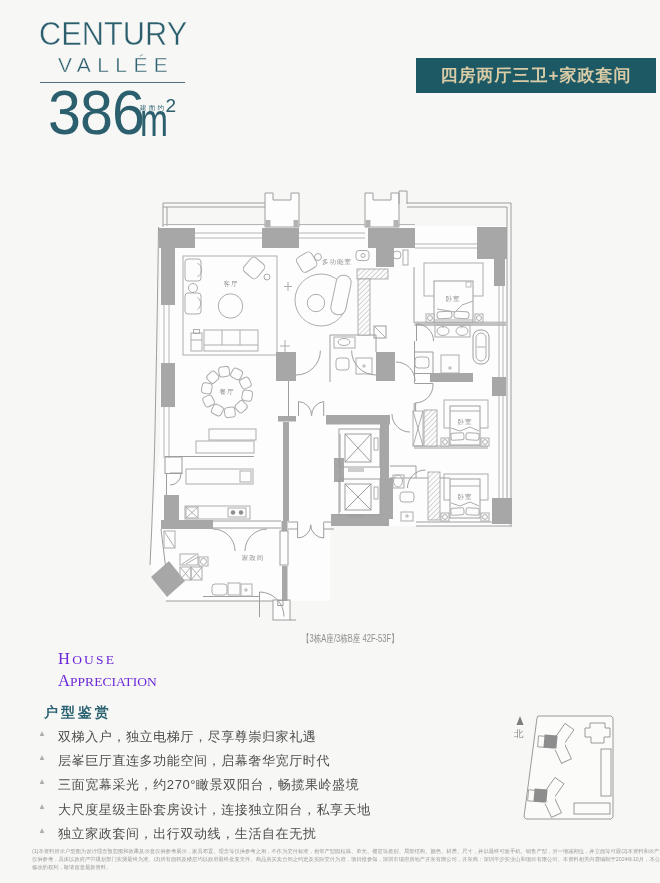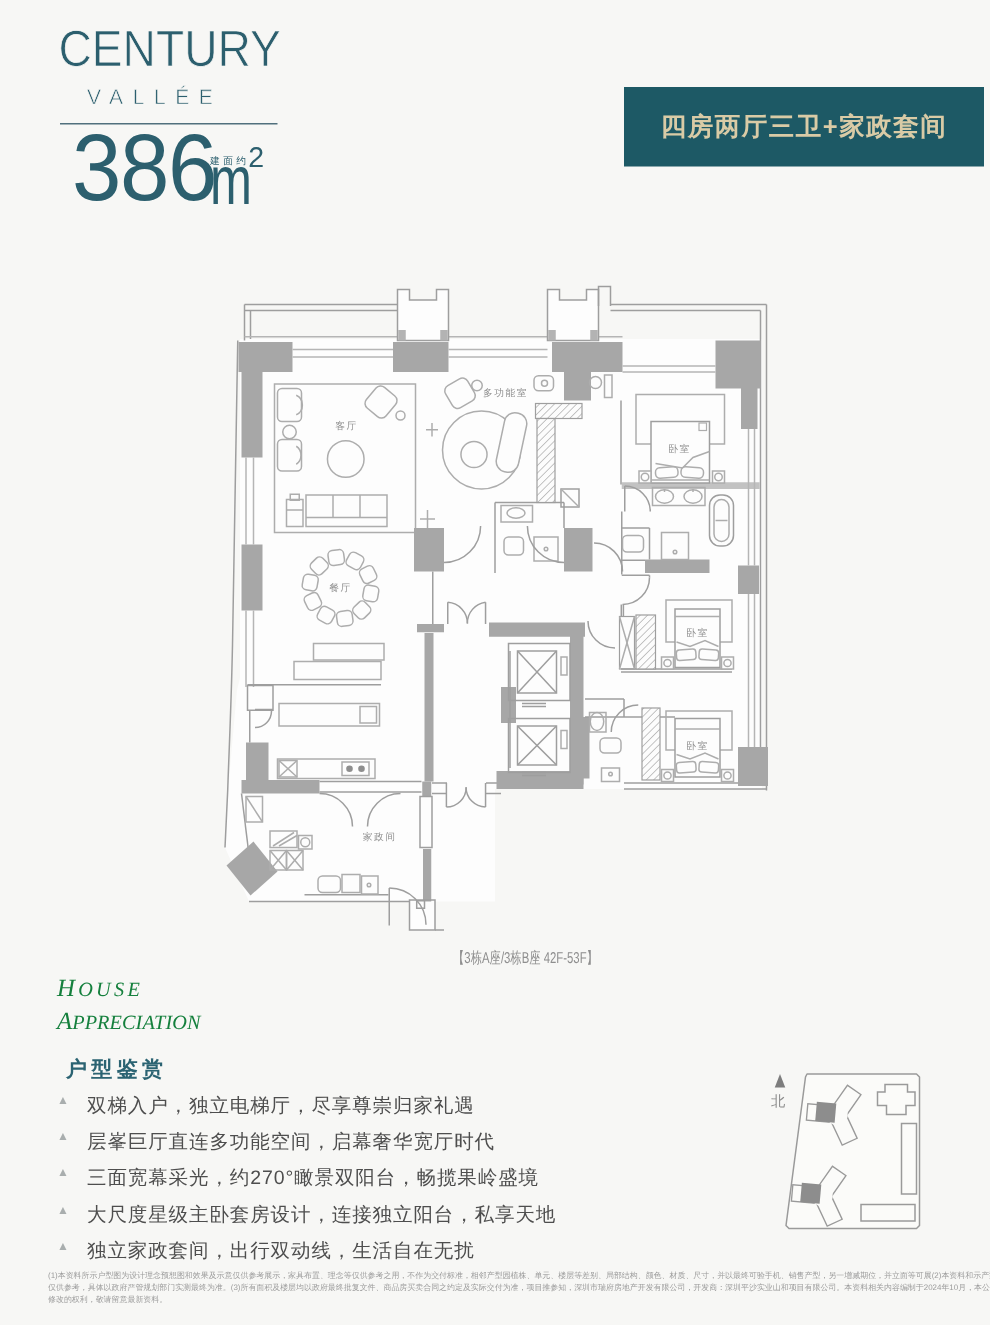--- a/index.html
+++ b/index.html
@@ -2,36 +2,36 @@
 <html><head>
 <meta charset="utf-8">
 <style>
   html,body{margin:0;padding:0;}
   body{width:660px;height:883px;background:#f7f7f5;overflow:hidden;
        font-family:"Liberation Sans",sans-serif;position:relative;-webkit-font-smoothing:antialiased;}
   #century{position:absolute;left:38.5px;top:14px;color:#2c5f6e;
     font-size:34px;font-weight:400;white-space:nowrap;-webkit-text-stroke:0.5px #f7f7f5;
     transform-origin:left top;transform:scaleX(0.905);}
   #vallee{position:absolute;left:58px;top:54px;color:#2c5f6e;
-    font-size:14px;line-height:21px;letter-spacing:6.4px;white-space:nowrap;text-align:right;-webkit-text-stroke:0.4px #f7f7f5;}
+    font-size:21px;line-height:21px;letter-spacing:6.4px;white-space:nowrap;text-align:right;-webkit-text-stroke:0.4px #f7f7f5;}
   #rule{position:absolute;left:39.5px;top:81.5px;width:145.5px;height:1.5px;background:#51707d;}
   .digits{position:absolute;left:48px;top:87px;color:#2c5f6e;
     font-size:63px;line-height:50px;font-weight:400;letter-spacing:-1px;
     transform-origin:left top;transform:scaleX(0.94);}
   .mm{position:absolute;left:140px;top:96.5px;color:#2c5f6e;font-size:46px;
     line-height:46px;transform-origin:left top;transform:scaleX(0.73);}
   .jm{position:absolute;left:140px;top:104.5px;color:#2c5f6e;font-size:6.5px;
     line-height:6.5px;letter-spacing:2.25px;}
   .sup{position:absolute;left:165.5px;top:96px;color:#2c5f6e;font-size:19px;line-height:19px;}
-  #banner{position:absolute;left:416px;top:58px;width:240px;height:53px;
+  #banner{position:absolute;left:416px;top:58px;width:240px;height:35px;
     background:#1d5965;color:#d9cba6;font-size:17px;font-weight:bold;letter-spacing:1px;
     display:flex;align-items:center;justify-content:center;}
   #caption{position:absolute;left:302px;top:632px;color:#8e8e8e;font-size:10.5px;white-space:nowrap;transform-origin:left top;transform:scaleX(0.72);}
-  #house{position:absolute;left:38px;top:649px;color:#15803d;
-    font-family:"Liberation Serif",serif;font-size:13.5px;line-height:20.6px;font-style:italic;}
+  #house{position:absolute;left:58px;top:649px;color:#6d28d9;
+    font-family:"Liberation Serif",serif;font-size:13.5px;line-height:20.6px;}
   #house .ini{font-size:16.5px;}
   #house .l1{letter-spacing:2.2px;}
   #house .l2{letter-spacing:0.05px;}
   #hx{position:absolute;left:44px;top:704px;color:#2b6372;font-size:14px;
     font-weight:bold;letter-spacing:2.9px;}
   #bullets{position:absolute;left:38px;top:728px;font-size:13px;color:#4e4e4e;}
   #bullets .row{height:24.2px;display:flex;align-items:flex-start;letter-spacing:0.6px;}
   #bullets .tri{width:9px;margin-right:11px;margin-top:1px;color:#a9aeae;font-size:8px;}
   #disc{position:absolute;left:32px;top:847px;width:628px;color:#9b9b9b;
     font-size:5.3px;line-height:8.2px;overflow:hidden;}

